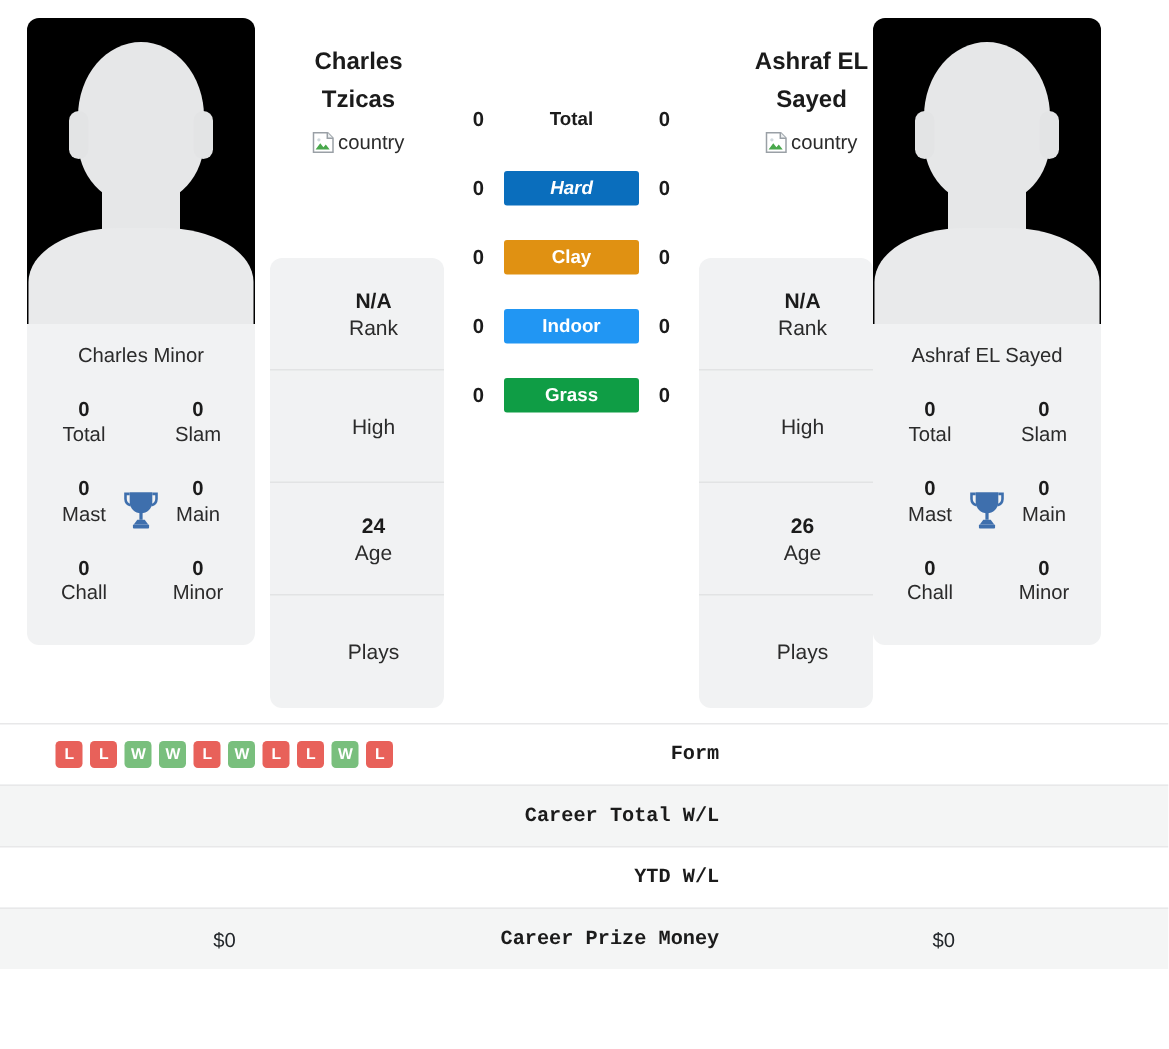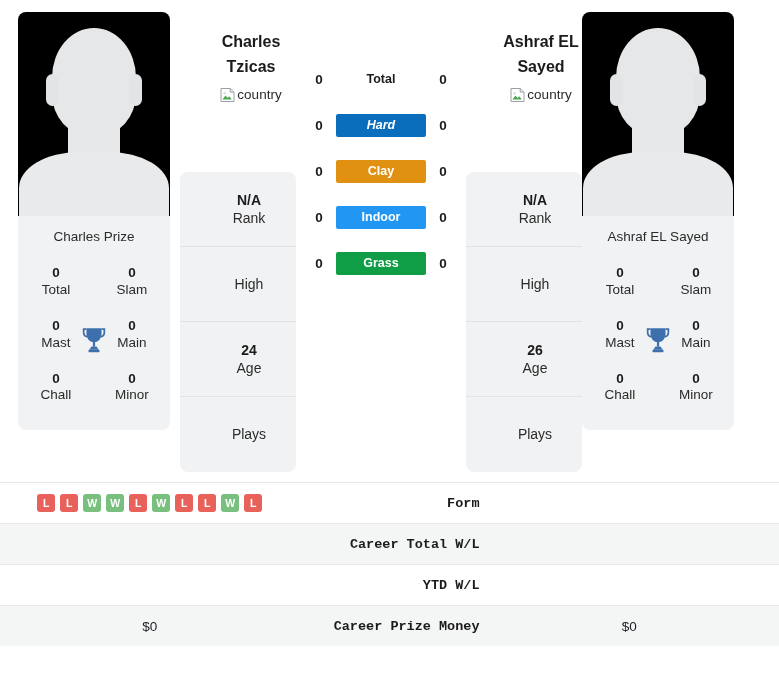--- a/index.html
+++ b/index.html
@@ -147,21 +147,21 @@
     line-height: 1.3;
   }
 
   
   .head-block {
     position: absolute;
     top: 30px;
     width: 130px;
     text-align: center;
   }
-  .head-block.left  { left: 186px; }
+  .head-block.left  { left: 174px; }
   .head-block.right { left: 476px; }
   .head-block .pname {
     font-size: 16px;
     font-weight: bold;
     line-height: 1.55;
     color: #1b1b1b;
   }
   .flag-line {
     margin-top: 7px;
     font-size: 13.5px;
@@ -264,21 +264,21 @@
 
     <div class="player-col left">
       <div class="player-card">
         <div class="avatar">
           <div class="head"></div>
           <div class="ear-l"></div>
           <div class="ear-r"></div>
           <div class="neck"></div>
           <div class="shoulders"></div>
         </div>
-        <div class="player-name-under">Charles Prize</div>
+        <div class="player-name-under">Charles Minor</div>
         <div class="stat-grid">
           <div class="stat-cell">
             <div class="val">0</div>
             <div class="lbl">Total</div>
           </div>
           <div class="stat-cell">
             <div class="val">0</div>
             <div class="lbl">Slam</div>
           </div>
           <div class="stat-cell">

